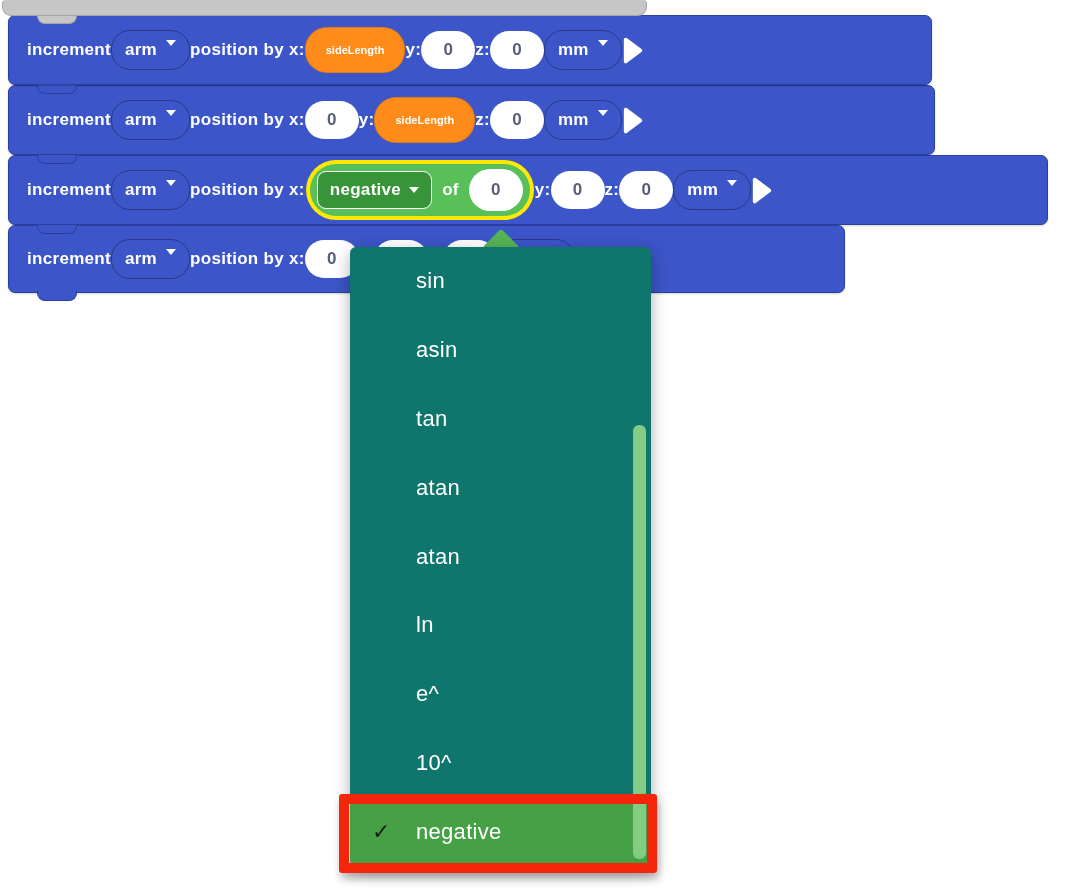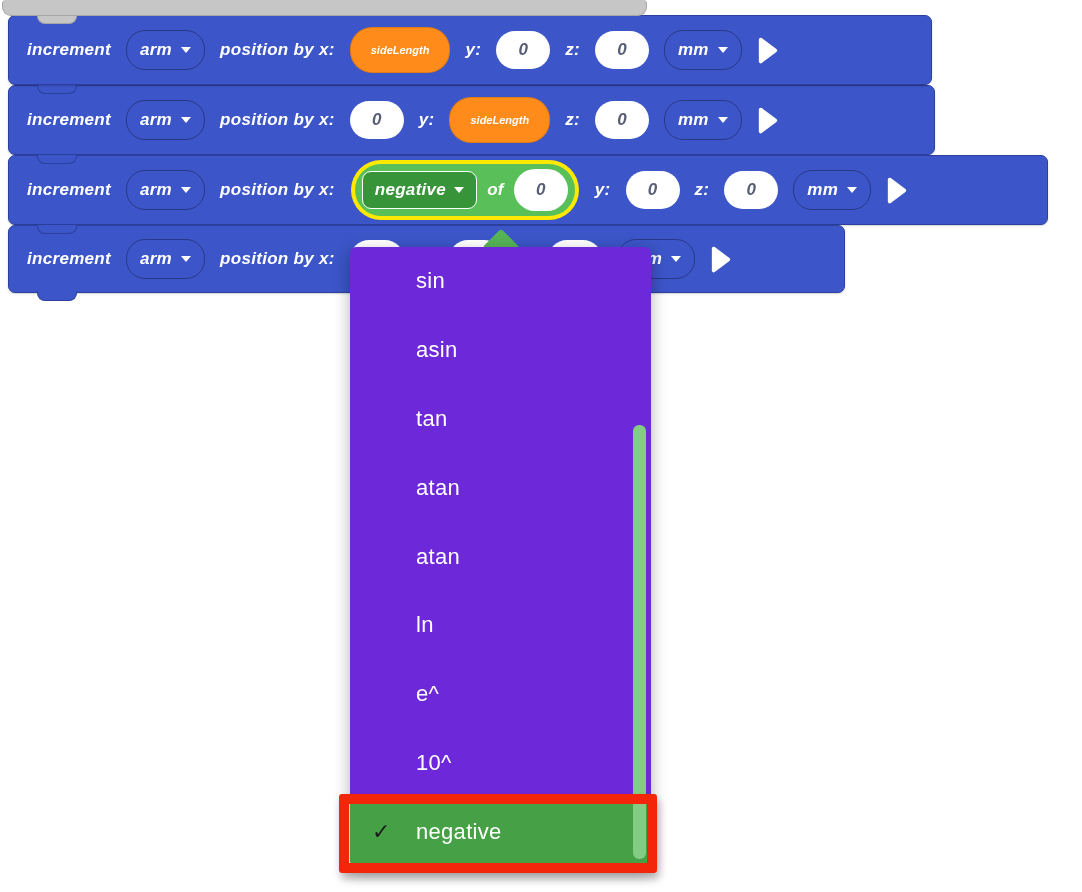--- a/index.html
+++ b/index.html
@@ -10,42 +10,41 @@
   
   .stub{
     position:absolute;left:2px;top:0;width:645px;height:16px;
     background:#c6c6c6;border:1px solid #a5a5a5;border-top:none;
     border-radius:4px 4px 9px 9px;box-sizing:border-box;z-index:2;
   }
   
   .block{
     position:absolute;left:8px;height:70px;background:#3c55c8;
     border:1px solid #2b3f9e;border-radius:7px;box-sizing:border-box;
-    display:flex;align-items:center;gap:15px;padding:9px 18px;
+    display:flex;align-items:center;padding:9px 18px;
     box-shadow:0 1px 2px rgba(0,0,0,.18);
-    font-style:italic;
   }
   .b1{top:15px;width:924px;z-index:1;}
   .b2{top:85px;width:927px;}
   .b3{top:155px;width:1040px;}
   .b4{top:225px;width:837px;height:68px;}
   .notch{
     position:absolute;top:-1px;left:28px;width:38px;height:8px;
     background:#3c55c8;border:1px solid #2b3f9e;border-top:none;
     border-radius:0 0 8px 8px;
   }
   .notch.gray{background:#c6c6c6;border-color:#a5a5a5;}
   .bump{
     position:absolute;bottom:-9px;left:28px;width:38px;height:9px;
     background:#3c55c8;border:1px solid #2b3f9e;border-top:none;
     border-radius:0 0 8px 8px;
   }
   .lbl{color:#fff;font-weight:700;font-size:17px;letter-spacing:.3px;white-space:nowrap;}
   .field-dd{
-    display:flex;align-items:center;gap:9px;padding:9px 13px;
+    display:flex;align-items:flex-start;gap:9px;padding:9px 13px;
     border:1.5px solid rgba(0,0,0,.32);border-radius:19px;cursor:pointer;
   }
   .field-dd .lbl{font-size:17px;}
   .caret{
     width:0;height:0;border-left:5px solid transparent;border-right:5px solid transparent;
     border-top:6px solid #fff;display:inline-block;
   }
   .oval{
     min-width:54px;height:38px;border-radius:19px;background:#fff;color:#575e75;
     font-weight:700;font-size:17px;display:flex;align-items:center;justify-content:center;
@@ -67,21 +66,21 @@
     display:flex;align-items:center;gap:8px;background:#389438;border:1.5px solid #fff;
     border-radius:9px;padding:8px 12px;cursor:pointer;
   }
   .reporter .oval{height:42px;border-radius:21px;}
   
   .menu-arrow{
     position:absolute;left:488px;top:234px;width:26px;height:26px;background:#56b356;
     transform:rotate(45deg);border-radius:3px;z-index:5;
   }
   .menu{
-    position:absolute;left:350px;top:247px;width:301px;height:619px;background:#6d28d9;
+    position:absolute;left:350px;top:247px;width:301px;height:619px;background:#0f766e;
     border-radius:6px;box-shadow:0 5px 16px rgba(0,0,0,.32);z-index:6;
     display:flex;flex-direction:column;
   }
   .menu-item{
     flex:1;display:flex;align-items:center;padding-left:22px;cursor:pointer;
   }
   .menu-item .gutter{width:44px;font-size:22px;font-weight:700;color:#1b1b1b;}
   .menu-item .mi-label{color:#fff;font-size:22px;font-weight:400;letter-spacing:.3px;}
   .menu-item.selected{background:#46a046;border-radius:0 0 6px 6px;}
   .menu-scrollbar{

